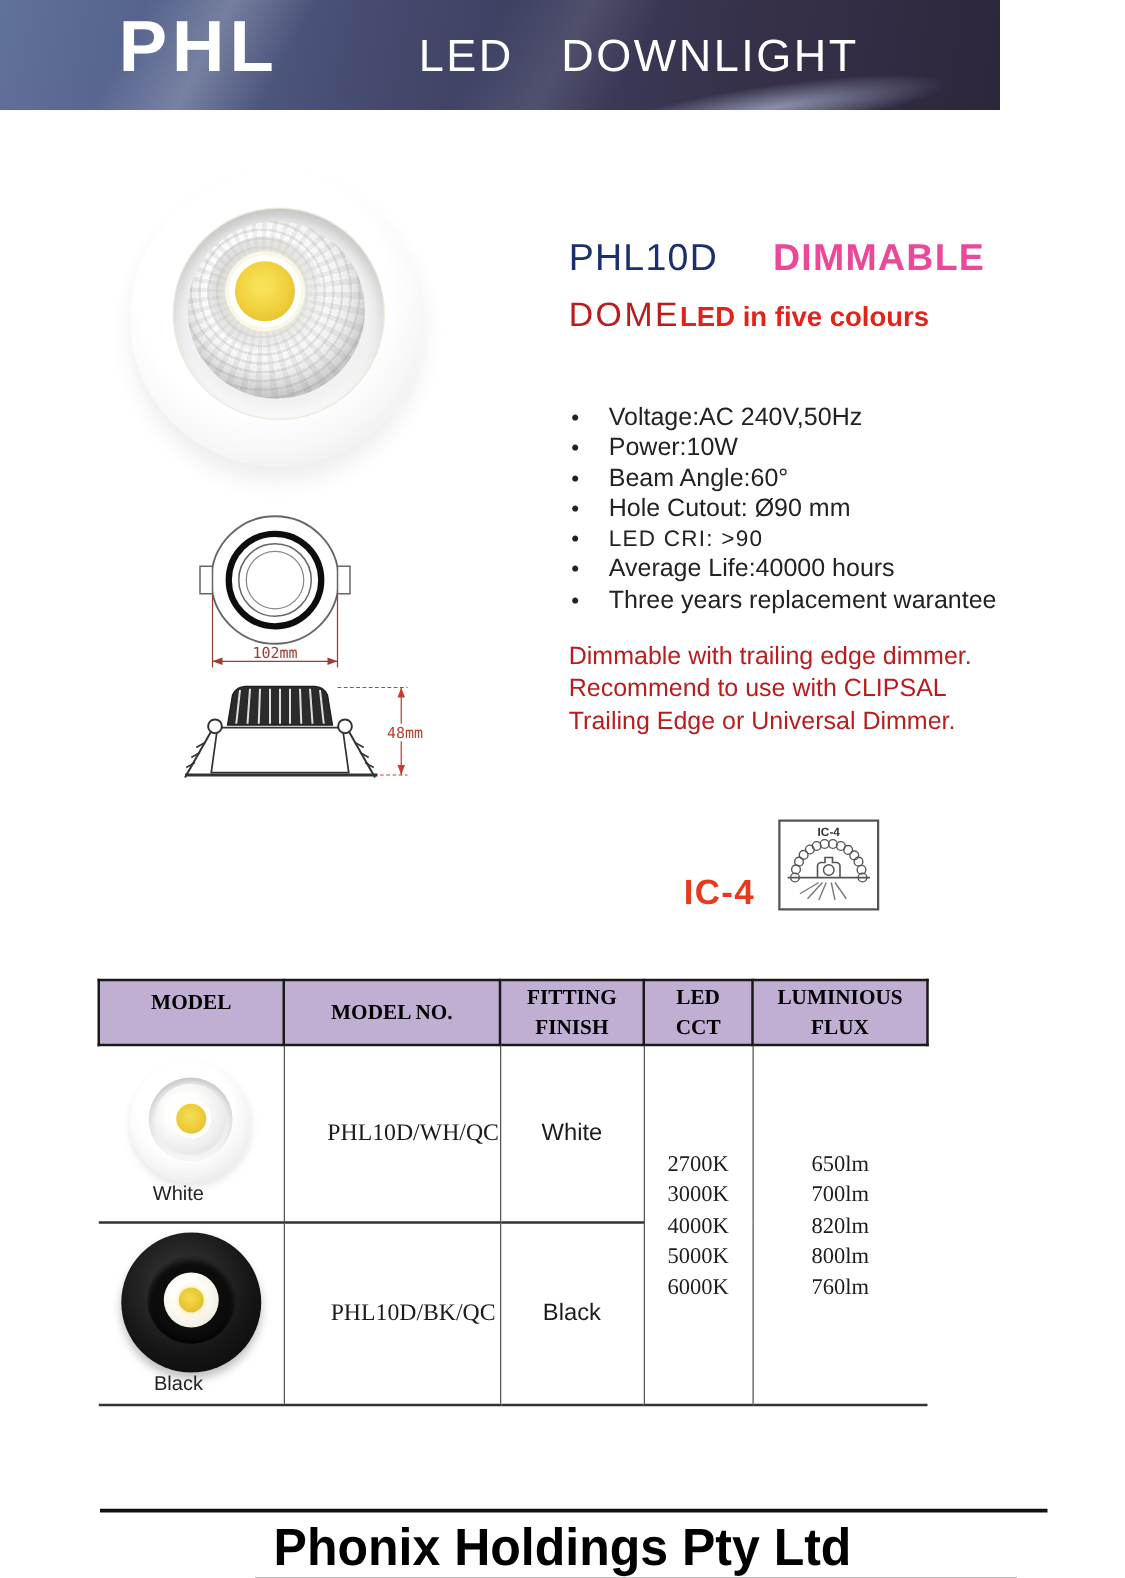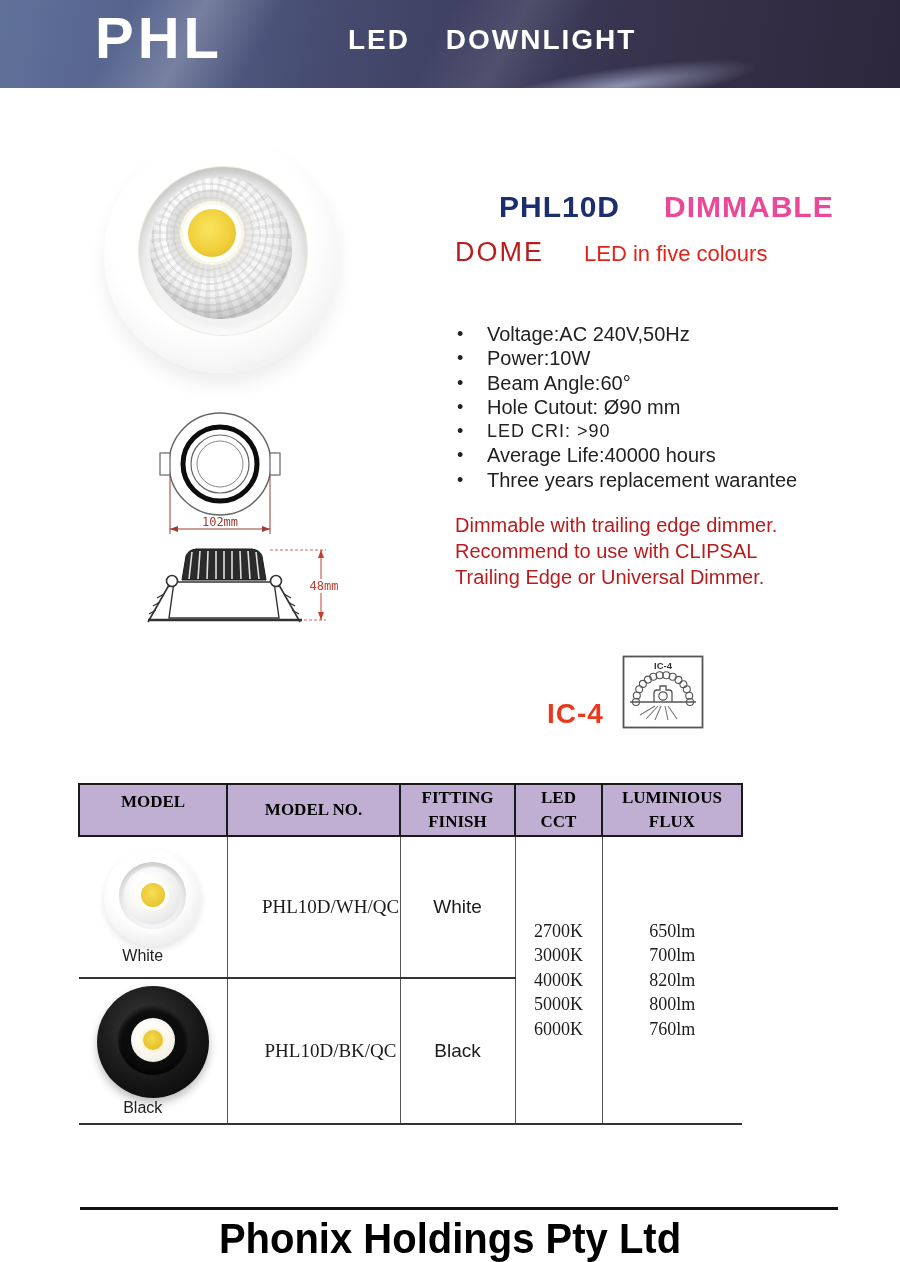--- a/index.html
+++ b/index.html
@@ -5,39 +5,39 @@
   * { margin:0; padding:0; box-sizing:border-box; }
   html,body { background:#888; }
   #page {
     position:relative; width:900px; height:1262px; background:#ffffff;
     margin:0 auto; overflow:hidden;
     font-family:"Liberation Sans", sans-serif; color:#1c1c1c;
   }
 
   
   #banner {
-    position:absolute; left:0; top:0; width:900px; height:88px;
+    position:absolute; left:0; top:0; width:800px; height:88px;
     background:linear-gradient(100deg,#60719a 0%,#53608a 18%,#454a6e 38%,#3c3d5e 55%,#363049 75%,#2d273d 100%);
     overflow:hidden;
   }
   #banner::before {
     content:""; position:absolute; inset:0;
     background:linear-gradient(118deg, transparent 14%, rgba(255,255,255,.22) 22%, transparent 30%, transparent 48%, rgba(255,255,255,.10) 56%, transparent 63%);
   }
   #banner::after {
     content:""; position:absolute; left:470px; bottom:-18px; width:300px; height:40px;
     background:radial-gradient(ellipse at center, rgba(210,225,255,.55) 0%, transparent 65%);
     transform:rotate(-8deg);
   }
   .brand {
     position:absolute; left:95px; top:4px; font-size:58px; font-weight:bold;
     color:#ffffff; letter-spacing:4px;
   }
   .banner-title {
-    position:absolute; left:348px; top:24px; font-size:28px; font-weight:bold;
+    position:absolute; left:335px; top:24px; font-size:36px; font-weight:normal;
     color:#ffffff; letter-spacing:2px; word-spacing:26px;
   }
 
   
   .photo-big { position:absolute; left:104px; top:137px; width:236px; height:236px; }
   .p-outer {
     position:absolute; inset:0; border-radius:50%;
     background:radial-gradient(circle at 45% 40%, #ffffff 52%, #f7f7f7 68%, #ededed 82%, #e2e2e2 93%, #d9d9d9 100%);
     box-shadow:0 12px 18px rgba(0,0,0,.07);
   }
@@ -63,25 +63,25 @@
     background:#fbfbf6; box-shadow:0 0 12px rgba(255,255,255,.95);
   }
   .p-cob {
     position:absolute; left:84px; top:72px; width:48px; height:48px; border-radius:50%;
     background:radial-gradient(circle at 45% 42%, #f8e157 12%, #f0cf3b 55%, #ddb627 100%);
     box-shadow:0 0 0 5px rgba(255,255,255,.95), 0 0 16px rgba(240,214,90,.55);
   }
 
   
   .title-row { position:absolute; left:455px; top:190px; display:flex; align-items:baseline; }
-  .model-name { font-size:30px; font-weight:bold; color:#1b2f6e; letter-spacing:1px;margin-left:44px; }
+  .model-name { font-size:30px; font-weight:normal; color:#1b2f6e; letter-spacing:1px; }
   .dimmable { font-size:30px; font-weight:bold; color:#ec4899; margin-left:44px; letter-spacing:1px; }
   .sub-row { position:absolute; left:455px; top:237px; display:flex; align-items:baseline; }
   .dome { font-size:27px; font-weight:400; color:#b91c1c; letter-spacing:2px; }
-  .five-colours { font-size:22px; font-weight:normal; color:#e2231a; margin-left:40px; }
+  .five-colours { font-size:22px; font-weight:bold; color:#e2231a; }
 
   .specs { position:absolute; left:457px; top:322px; width:420px; }
   .spec-item { display:flex; font-size:20px; line-height:24.3px; color:#222; }
   .spec-bullet { width:30px; font-size:18px; line-height:24.3px; }
   .spec-cri .spec-text { font-size:18px; letter-spacing:1px; }
 
   .dim-note { position:absolute; left:455px; top:512px; font-size:20px; line-height:26px; color:#b91c1c; }
 
   
   .draw-front { position:absolute; left:128px; top:396px; }

